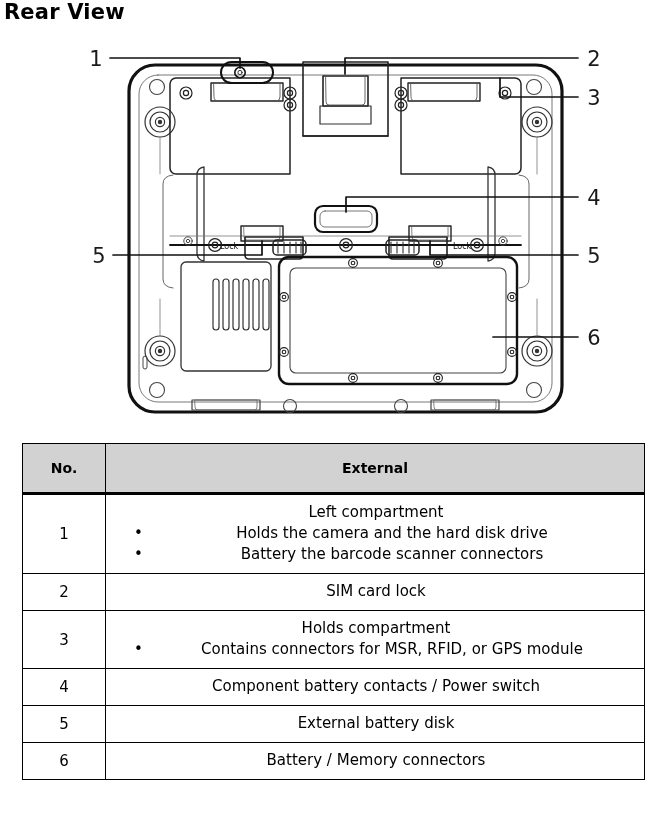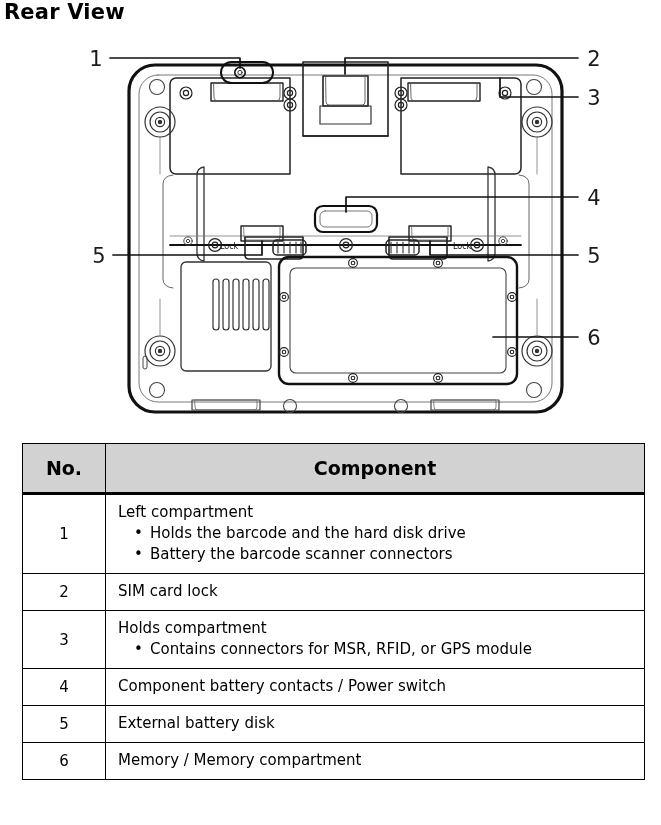--- a/index.html
+++ b/index.html
@@ -46,36 +46,37 @@
     border-collapse: collapse;
     table-layout: fixed;
   }
   #component-table td, #component-table th {
     border: 1px solid #000000;
     padding: 0;
     vertical-align: middle;
   }
   #component-table thead th {
     background: #d2d2d2;
-    font-size: 19px;
+    font-size: 14px;
     font-weight: bold;
     height: 48px;
     border-bottom: 3px solid #000000;
   }
   #component-table thead th.col-no { width: 82px; }
   #component-table tbody td.cell-no {
     width: 82px;
     text-align: center;
     font-size: 15px;
     line-height: 20px;
   }
   #component-table tbody td.cell-comp {
     padding: 7px 10px 8px 12px;
     font-size: 15px;
     line-height: 21px;
+    text-align: center;
   }
   .comp-title { display: block; }
   .comp-bullets {
     margin: 0;
     padding: 0;
     list-style: none;
   }
   .comp-bullets li {
     position: relative;
     padding-left: 32px;
@@ -345,31 +346,31 @@
       <text x="99" y="229" text-anchor="middle">5</text>
       <text x="594" y="311" text-anchor="middle">6</text>
     </g>
   </svg>
 </div>
 
 <table id="component-table">
   <thead>
     <tr>
       <th class="col-no">No.</th>
-      <th>Component</th>
+      <th>External</th>
     </tr>
   </thead>
   <tbody>
 
     <tr>
       <td class="cell-no">1</td>
       <td class="cell-comp">
         <span class="comp-title">Left compartment</span>
         <ul class="comp-bullets">
-          <li>Holds the barcode and the hard disk drive</li>
+          <li>Holds the camera and the hard disk drive</li>
           <li>Battery the barcode scanner connectors</li>
         </ul>
       </td>
     </tr>
 
     <tr>
       <td class="cell-no">2</td>
       <td class="cell-comp">
         <span class="comp-title">SIM card lock</span>
       </td>
@@ -395,18 +396,18 @@
     <tr>
       <td class="cell-no">5</td>
       <td class="cell-comp">
         <span class="comp-title">External battery disk</span>
       </td>
     </tr>
 
     <tr>
       <td class="cell-no">6</td>
       <td class="cell-comp">
-        <span class="comp-title">Memory /  Memory compartment</span>
+        <span class="comp-title">Battery /  Memory connectors</span>
       </td>
     </tr>
 
   </tbody>
 </table>
 
 </body></html>

